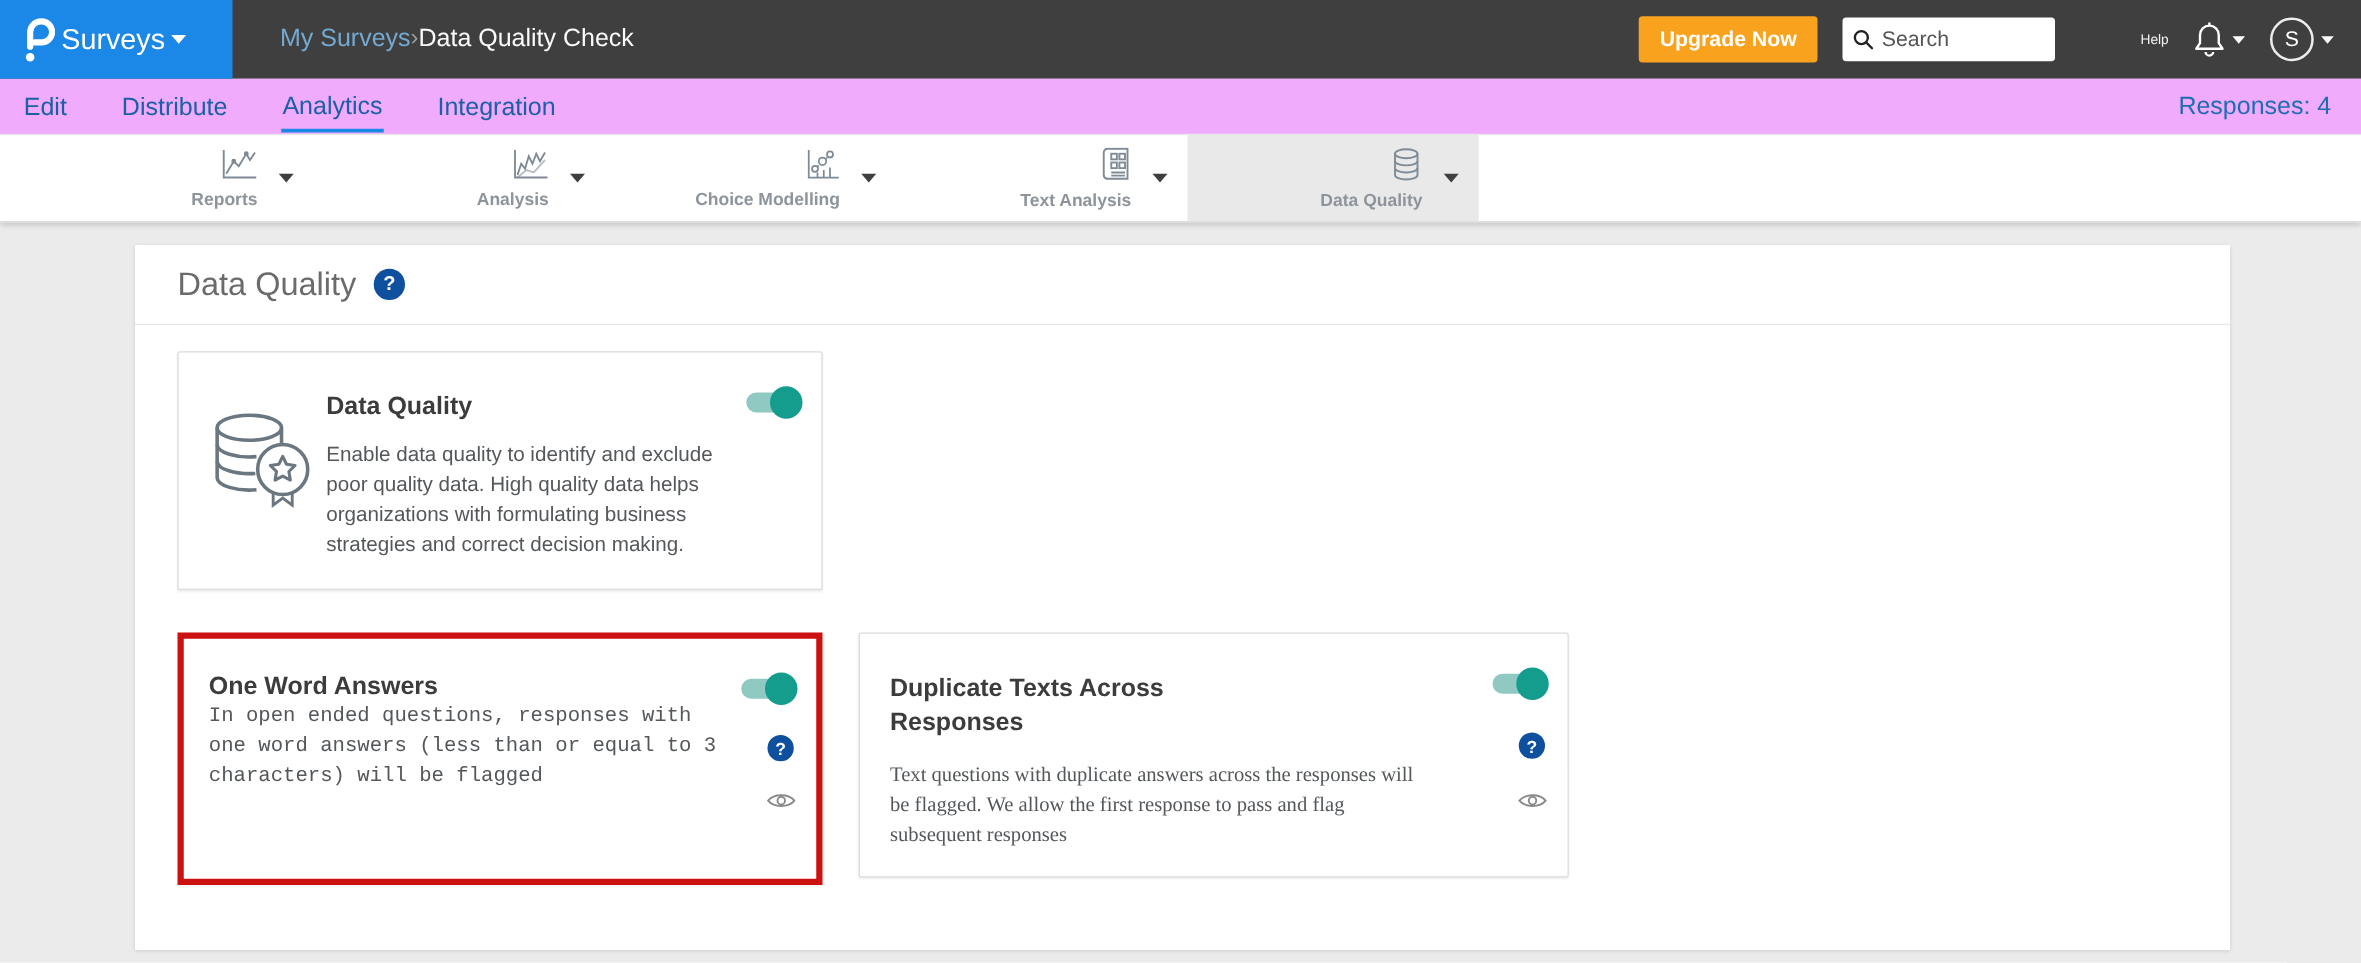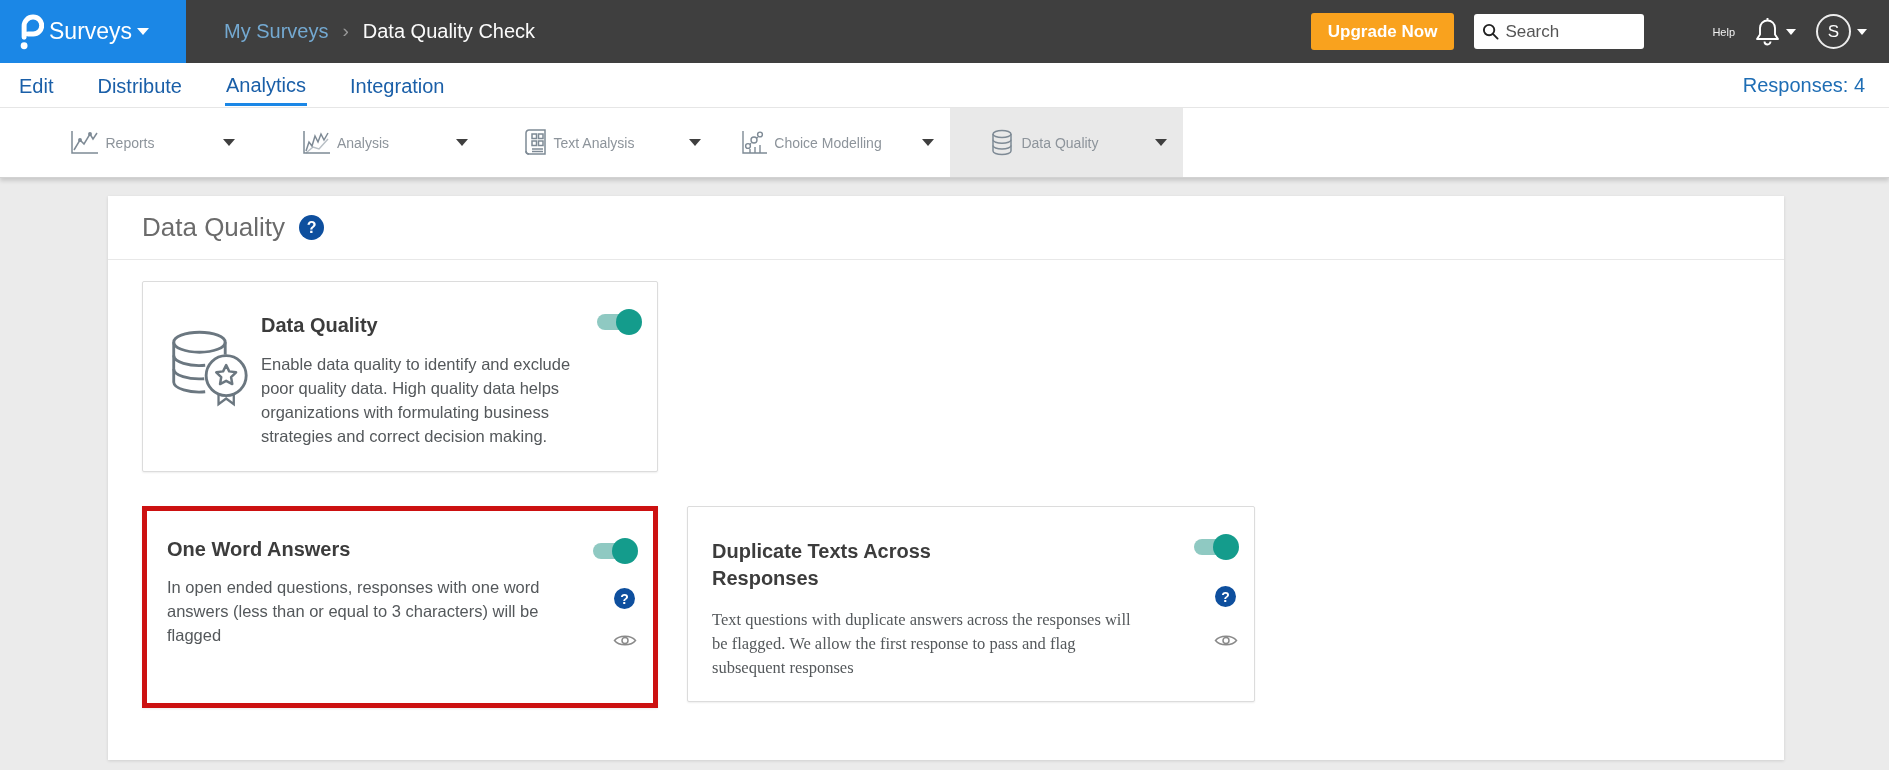--- a/index.html
+++ b/index.html
@@ -10,44 +10,44 @@
   *{margin:0;padding:0;box-sizing:border-box;}
   html,body{width:1889px;height:770px;overflow:hidden;}
   body{font-family:"Liberation Sans",sans-serif;background:var(--page-bg);}
 
   
   .topbar{height:63px;background:var(--header-dark);display:flex;align-items:center;}
   .brand{width:186px;height:63px;background:var(--brand-blue);display:flex;align-items:center;gap:5px;padding:0 14px 0 18px;cursor:pointer;flex:0 0 auto;}
   .brand-name{color:#fff;font-size:23px;}
   .caret-down{width:0;height:0;border-left:6px solid transparent;border-right:6px solid transparent;border-top:7px solid #fff;display:inline-block;}
   .caret-down.small{border-left-width:5px;border-right-width:5px;border-top-width:6px;}
-  .crumbs{display:flex;align-items:flex-start;gap:14px;margin-left:38px;font-size:20px;}
+  .crumbs{display:flex;align-items:flex-start;margin-left:38px;font-size:20px;}
   .crumb-link{color:#74a9d1;cursor:pointer;}
   .crumb-sep{color:#9a9a9a;font-size:19px;}
   .crumb-current{color:#fbfbfb;}
   .top-right{margin-left:auto;display:flex;align-items:center;gap:20px;padding-right:22px;}
   .upgrade-btn{background:var(--upgrade-orange);color:#fff;border:none;border-radius:3px;font-family:inherit;font-size:17px;font-weight:bold;height:37px;padding:0 17px;cursor:pointer;}
   .searchbox{background:#fff;border-radius:3px;height:35px;width:170px;display:flex;align-items:center;padding:12px 8px;gap:6px;}
   .searchbox input{border:none;outline:none;width:120px;font-family:inherit;font-size:17px;color:#333;background:transparent;}
   .searchbox input::placeholder{color:#555;}
   .help-link{color:#f2f2f2;font-size:11px;cursor:pointer;margin-left:48px;}
   .bell-wrap,.avatar-wrap{display:flex;align-items:center;gap:6px;cursor:pointer;}
   .avatar-circle{width:35px;height:35px;border-radius:50%;border:2px solid #ededed;color:#fff;font-size:17px;display:flex;align-items:center;justify-content:center;}
 
   
-  .subnav{height:45px;background:#ffffff;display:flex;align-items:center;gap:42px;padding:0 24px 0 18px;border-bottom:1px solid #e7e7e7;}
+  .subnav{height:45px;background:#f0abfc;display:flex;align-items:center;gap:42px;padding:0 24px 0 18px;border-bottom:1px solid #e7e7e7;}
   .subnav a{color:var(--link-blue);font-size:20px;text-decoration:none;cursor:pointer;padding:9px 1px 6px;}
   .subnav a.active{border-bottom:3px solid var(--brand-blue);}
   .responses{margin-left:auto;color:#1e6db4;font-size:20px;}
 
   
   .toolbar{height:70px;background:#fff;display:flex;padding-left:18px;border-bottom:1px solid #d2d2d2;box-shadow:0 3px 4px rgba(0,0,0,.14);position:relative;z-index:2;}
   .tabgroup{width:233px;height:100%;display:flex;align-items:stretch;}
   .tabgroup.active{background:#e9e9e9;}
-  .tab{width:188px;display:flex;flex-direction:row;align-items:center;justify-content:center;gap:6px;cursor:pointer;color:#7e8a95;}
+  .tab{width:188px;display:flex;flex-direction:column;align-items:flex-end;justify-content:center;gap:6px;cursor:pointer;color:#7e8a95;font-weight:bold;}
   .tab-label{font-size:14px;color:#8d949b;}
   .tab-caret{width:45px;display:flex;align-items:center;justify-content:center;cursor:pointer;}
   .tab-caret .tri{width:0;height:0;border-left:6px solid transparent;border-right:6px solid transparent;border-top:7px solid #3f3f3f;}
 
   
   .page{height:592px;background:var(--page-bg);padding:18px 105px 0 108px;}
   .panel{background:#fff;height:564px;box-shadow:0 1px 3px rgba(0,0,0,.12);}
   .panel-head{height:64px;border-bottom:1px solid #e8e8e8;display:flex;align-items:center;gap:14px;padding:0 34px;}
   .page-title{font-size:26px;font-weight:normal;color:#6b6b6b;}
   .help-badge{width:25px;height:25px;border-radius:50%;background:var(--help-blue);color:#fff;font-size:16px;font-weight:bold;display:flex;align-items:center;justify-content:center;cursor:pointer;flex:0 0 auto;}
@@ -57,21 +57,21 @@
   .card-title{font-size:20px;font-weight:bold;color:#3c3c3c;}
   .card-desc{font-size:16.5px;line-height:24px;color:#54585b;}
 
   .card-main{left:34px;top:21px;width:516px;height:191px;}
   .card-main .dq-icon{position:absolute;left:20px;top:44px;}
   .card-main .card-body{margin-left:118px;padding-top:32px;}
   .card-main .card-desc{width:340px;margin-top:15px;}
 
   .card-oneword{left:34px;top:246px;width:516px;height:202px;border:5px solid var(--highlight-red);border-radius:0;}
   .card-oneword .card-body{padding:27px 0 0 20px;}
-  .card-oneword .card-desc{width:416px;margin-top:14px;}
+  .card-oneword .card-desc{width:416px;font-family:Liberation Mono, monospace;}
 
   .card-dup{left:579px;top:246px;width:568px;height:196px;}
   .card-dup .card-body{padding:31px 0 0 24px;}
   .card-dup .card-title{width:240px;line-height:27px;}
   .card-dup .card-desc{width:438px;margin-top:16px;font-family:Liberation Serif, serif;}
 
   .toggle{position:absolute;top:32px;right:18px;width:42px;height:16px;border-radius:8px;background:var(--accent-teal-track);cursor:pointer;}
   .toggle .knob{position:absolute;right:-3px;top:-5px;width:26px;height:26px;border-radius:50%;background:var(--accent-teal);}
   .card-help{position:absolute;right:18px;top:77px;}
   .card-eye{position:absolute;right:16px;top:122px;cursor:pointer;}
@@ -169,53 +169,53 @@
       <span class="tab-label">Analysis</span>
     </div>
     <span class="tab-caret">
         <span class="tri"></span>
       </span>
   </div>
 
   <div class="tabgroup">
     <div class="tab">
       <span>
+        <svg width="28" height="26" viewBox="0 0 28 26" fill="none" stroke="#7e8a95" stroke-width="1.4">
+          <path d="M3 1 V23 H27"></path>
+          <line x1="6" y1="18" x2="22" y2="3" stroke-dasharray="2.5 2"></line>
+          <circle cx="8" cy="16" r="2.4" fill="#fff"></circle>
+          <circle cx="14" cy="10" r="3" fill="#fff"></circle>
+          <circle cx="20" cy="4.5" r="2.4" fill="#fff"></circle>
+          <line x1="10" y1="23" x2="10" y2="19"></line>
+            <line x1="15" y1="23" x2="15" y2="17"></line>
+            <line x1="20" y1="23" x2="20" y2="15"></line>
+        </svg>
+      </span>
+      <span class="tab-label">Choice Modelling</span>
+    </div>
+    <span class="tab-caret">
+        <span class="tri"></span>
+      </span>
+  </div>
+
+  <div class="tabgroup">
+    <div class="tab">
+      <span>
         <svg width="26" height="28" viewBox="0 0 26 28" fill="none" stroke="#7e8a95" stroke-width="1.5">
           <path d="M7 1 H23 V25 H7 a3 3 0 0 1 -3 -3 V4 a3 3 0 0 1 3 -3 z"></path>
           <path d="M4 22 a3 3 0 0 0 3 3"></path>
           <rect x="10" y="5" width="4.5" height="4.5"></rect>
             <rect x="16.5" y="5" width="4.5" height="4.5"></rect>
           <rect x="10" y="12" width="4.5" height="4.5"></rect>
             <rect x="16.5" y="12" width="4.5" height="4.5"></rect>
           <line x1="10" y1="20" x2="21" y2="20"></line>
             <line x1="10" y1="22.5" x2="21" y2="22.5"></line>
         </svg>
       </span>
       <span class="tab-label">Text Analysis</span>
-    </div>
-    <span class="tab-caret">
-        <span class="tri"></span>
-      </span>
-  </div>
-
-  <div class="tabgroup">
-    <div class="tab">
-      <span>
-        <svg width="28" height="26" viewBox="0 0 28 26" fill="none" stroke="#7e8a95" stroke-width="1.4">
-          <path d="M3 1 V23 H27"></path>
-          <line x1="6" y1="18" x2="22" y2="3" stroke-dasharray="2.5 2"></line>
-          <circle cx="8" cy="16" r="2.4" fill="#fff"></circle>
-          <circle cx="14" cy="10" r="3" fill="#fff"></circle>
-          <circle cx="20" cy="4.5" r="2.4" fill="#fff"></circle>
-          <line x1="10" y1="23" x2="10" y2="19"></line>
-            <line x1="15" y1="23" x2="15" y2="17"></line>
-            <line x1="20" y1="23" x2="20" y2="15"></line>
-        </svg>
-      </span>
-      <span class="tab-label">Choice Modelling</span>
     </div>
     <span class="tab-caret">
         <span class="tri"></span>
       </span>
   </div>
 
   <div class="tabgroup active">
     <div class="tab">
       <span>
         <svg width="26" height="28" viewBox="0 0 26 28" fill="none" stroke="#7e8a95" stroke-width="1.5">

